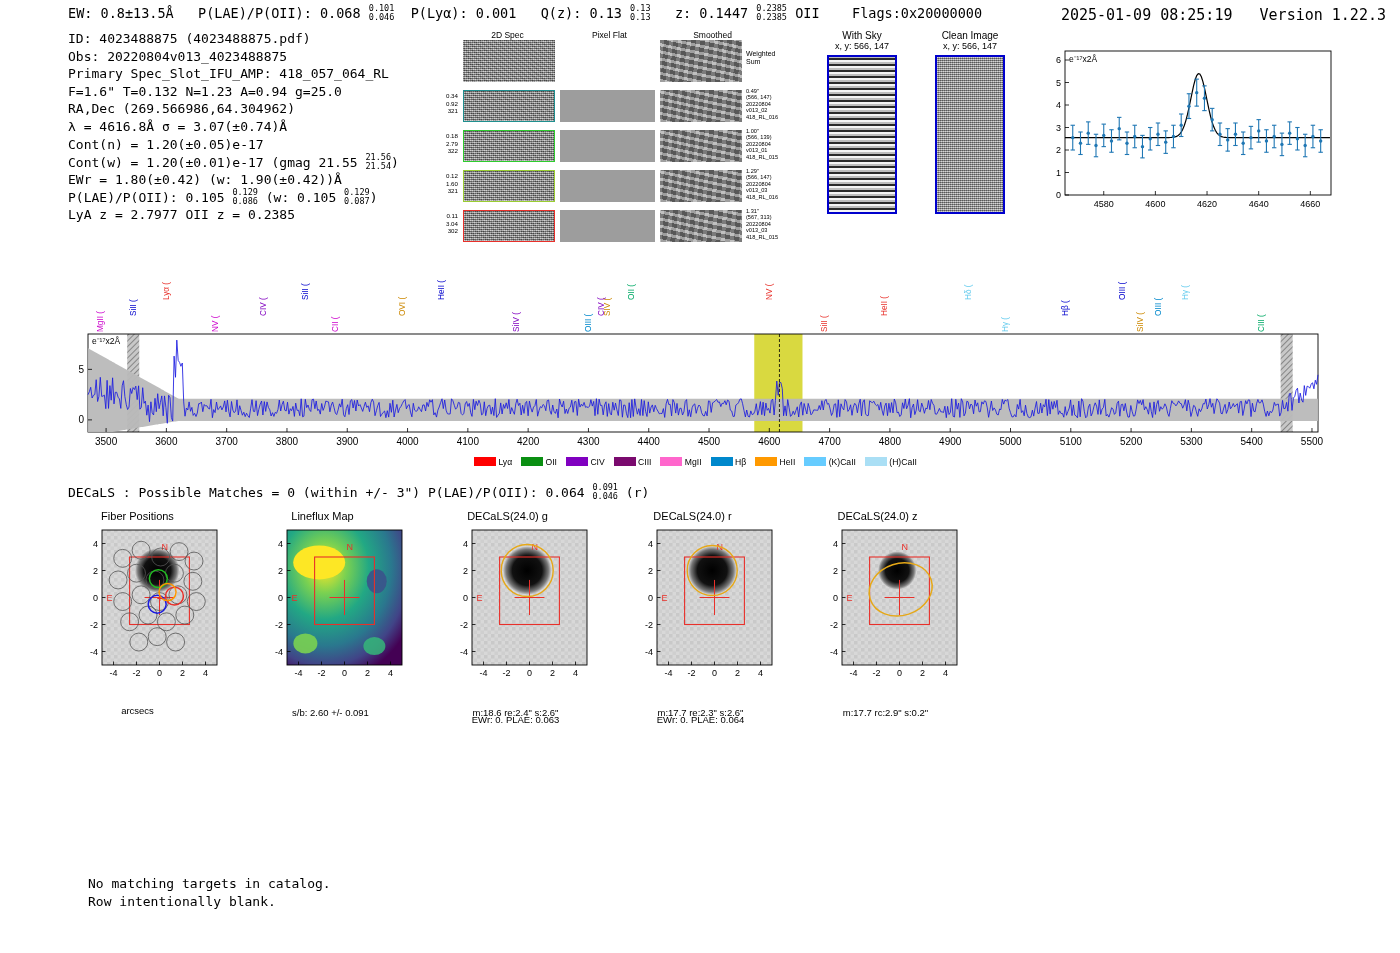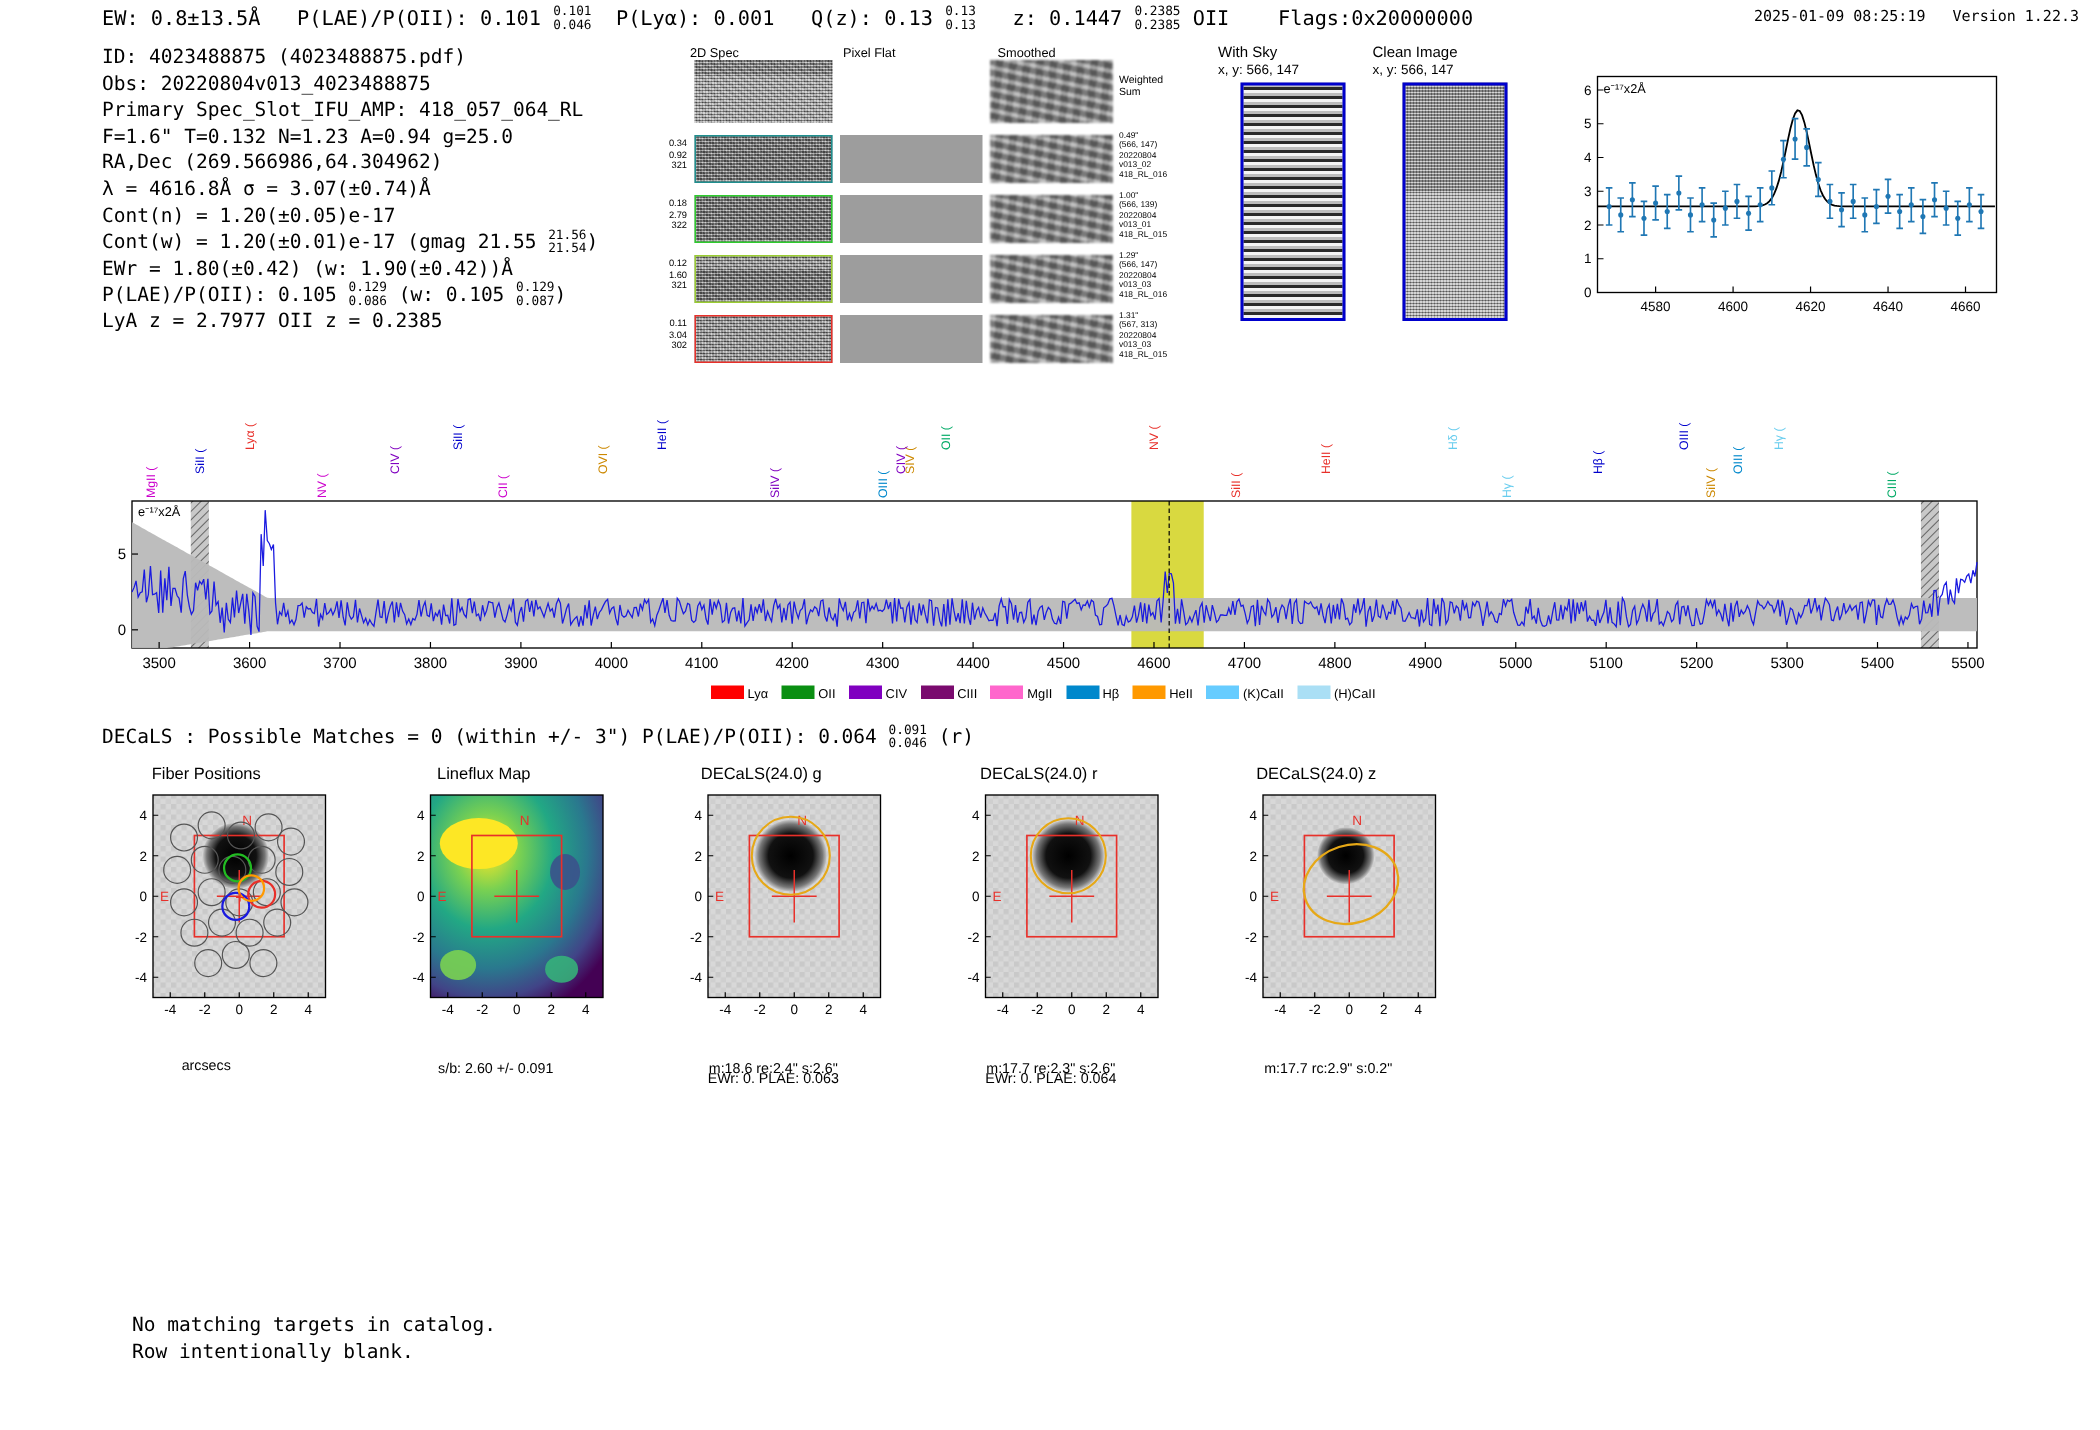--- a/index.html
+++ b/index.html
@@ -2,26 +2,26 @@
 <html><head>
 <meta charset="utf-8">
 <style>
   html,body{margin:0;padding:0;background:#fff;}
   body{width:1400px;height:953px;position:relative;font-family:"DejaVu Sans Mono",monospace;color:#000;overflow:hidden;}
   .mono{font-family:"DejaVu Sans Mono",monospace;}
   .abs{position:absolute;}
   
   #topline{left:68px;top:4px;font-size:13.5px;white-space:nowrap;letter-spacing:0px;}
   .fracwrap{display:inline-block;vertical-align:-0.25em;font-size:8.5px;line-height:1.02;text-align:left;}
-  #stamp{right:14px;top:6px;font-size:10px;white-space:nowrap;}
+  #stamp{right:14px;top:6px;font-size:15px;white-space:nowrap;}
   
   #info{left:68px;top:30px;font-size:13px;line-height:17.6px;white-space:nowrap;}
   #info .row{height:17.6px;}
   
-  .plabel{font-family:"Liberation Sans",sans-serif;font-size:8.5px;text-align:left;}
+  .plabel{font-family:"Liberation Sans",sans-serif;font-size:8.5px;text-align:center;}
   .imgbox{position:absolute;background:#888;}
   .noise{
     background-color:#9a9a9a;
     background-image:
       repeating-linear-gradient(0deg, rgba(255,255,255,.33) 0 1px, rgba(0,0,0,.30) 1px 2px),
       repeating-linear-gradient(90deg, rgba(255,255,255,.22) 0 1px, rgba(0,0,0,.22) 1px 2px),
       repeating-linear-gradient(37deg, rgba(255,255,255,.16) 0 2px, rgba(0,0,0,.18) 2px 4px);
   }
   .flatgrey{background:#9d9d9d;}
   .smoothnoise{
@@ -49,21 +49,21 @@
   .cutcap{font-family:"Liberation Sans",sans-serif;font-size:9.5px;text-align:center;}
   .cuttitle{font-family:"Liberation Sans",sans-serif;font-size:11px;text-align:center;}
   .legend-sw{display:inline-block;width:22px;height:9px;vertical-align:-1px;}
   .legend-item{font-family:"Liberation Sans",sans-serif;font-size:8.6px;margin-right:9px;white-space:nowrap;display:inline-block;}
 </style>
 </head>
 <body>
 
 <div class="abs mono" id="topline">
   <span>EW: 0.8±13.5Å</span>&nbsp;&nbsp;
-  <span>P(LAE)/P(OII): 0.101</span>
+  <span>P(LAE)/P(OII): 0.068</span>
   <span class="fracwrap">
     <span>0.101</span><br>
     <span>0.046</span>
   </span>&nbsp;
   <span>P(Lyα): 0.001</span>&nbsp;&nbsp;
   <span>Q(z): 0.13</span>
   <span class="fracwrap">
     <span>0.13</span><br>
     <span>0.13</span>
   </span>&nbsp;&nbsp;

